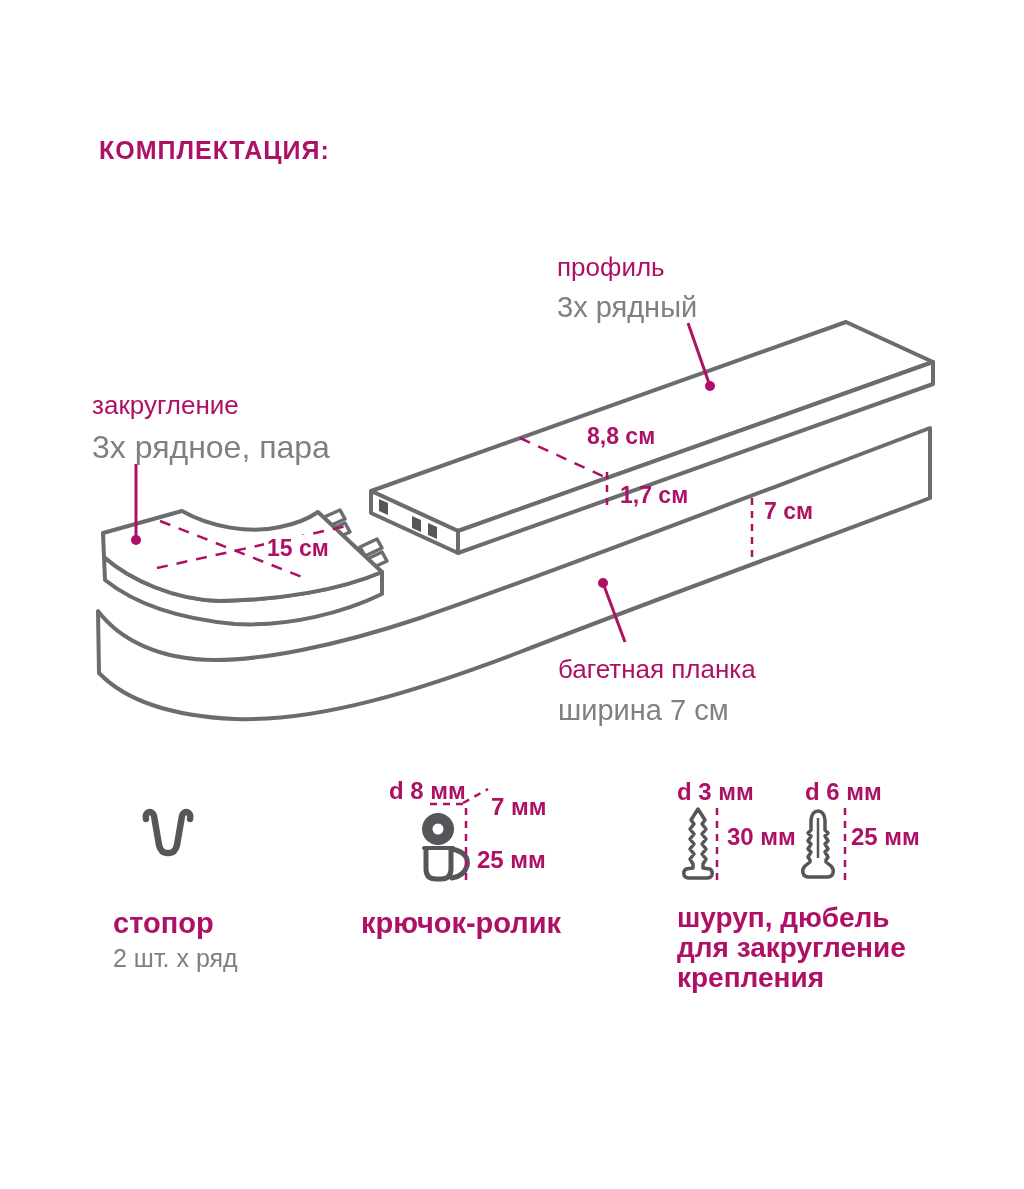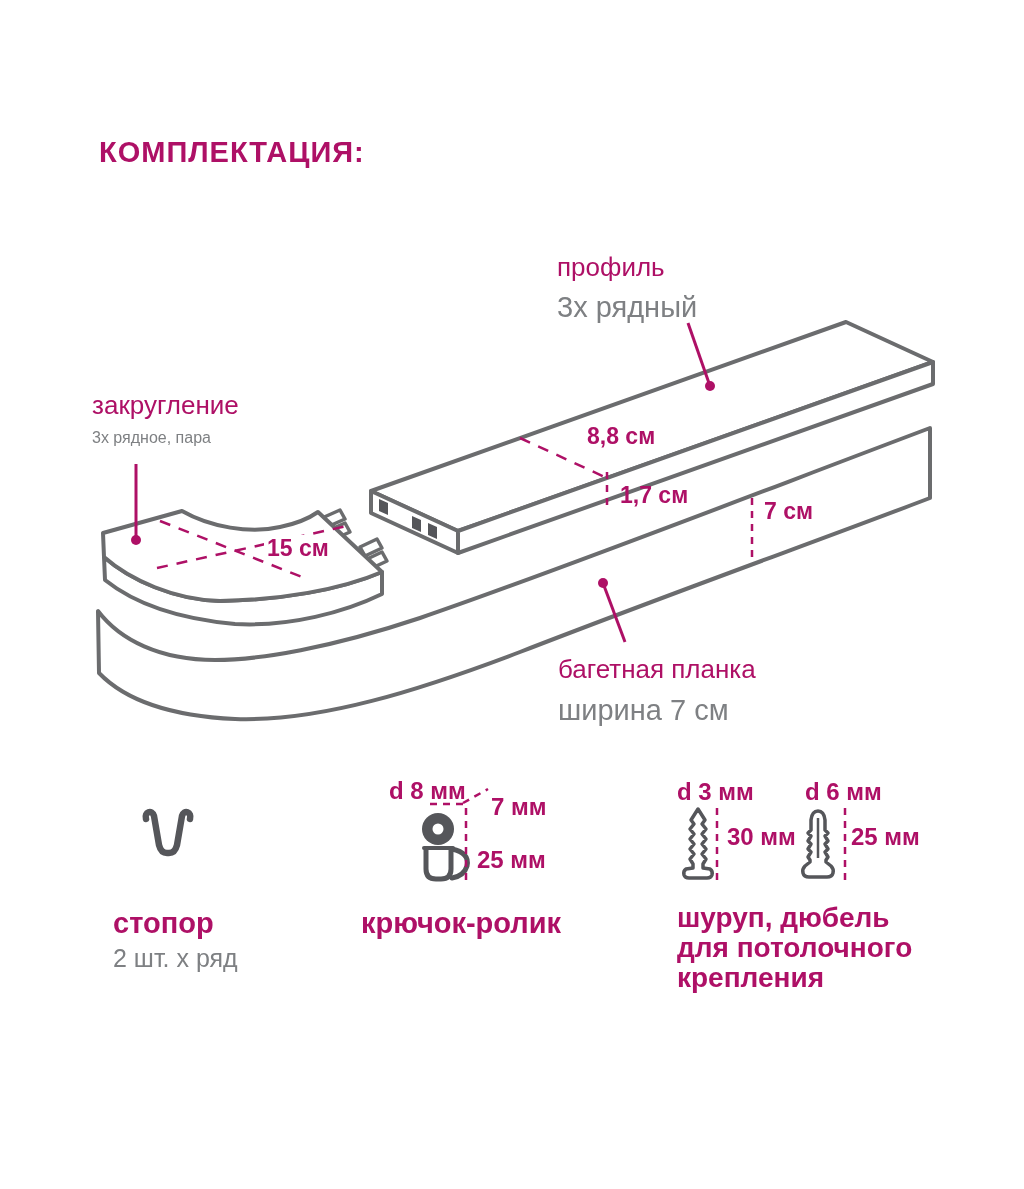--- a/index.html
+++ b/index.html
@@ -9,21 +9,21 @@
     --muted:#7E8083;
     --bg:#FFFFFF;
   }
   html,body{margin:0;padding:0;background:var(--bg);}
   .page{
     position:relative;width:1024px;height:1189px;background:var(--bg);
     font-family:"Liberation Sans","DejaVu Sans",sans-serif;overflow:hidden;
   }
   .page svg{position:absolute;left:0;top:0;width:1024px;height:1189px;}
   .lbl{position:absolute;white-space:nowrap;line-height:1.15;}
-  .title{color:var(--accent);font-size:29px;font-weight:700;letter-spacing:1px;text-align:right;}
+  .title{color:var(--accent);font-size:25px;font-weight:700;letter-spacing:1px;text-align:right;}
   .callout{color:var(--accent);font-size:26px;font-weight:500;}
   .note{color:var(--muted);font-size:29px;font-weight:400;}
   .dim{color:var(--accent);font-weight:700;font-size:23px;}
   .dim-sm{color:var(--accent);font-weight:700;font-size:24px;}
   .dim-bg{background:var(--bg);padding:0 3px;}
   .part-label{color:var(--accent);font-size:29px;font-weight:700;}
   .part-qty{color:var(--muted);font-size:25px;}
   .wrap{white-space:normal;width:252px;line-height:30px;}
   
   .shape{fill:#fff;stroke:var(--line);stroke-width:4;stroke-linejoin:round;}
@@ -117,21 +117,21 @@
       <path class="dash-sm" d="M845 808 L845 882"></path>
     </g>
   </svg>
 
   <div class="lbl title" style="left:99px;top:136px">КОМПЛЕКТАЦИЯ:</div>
 
   <div class="lbl callout" style="left:557px;top:253px">профиль</div>
   <div class="lbl note" style="left:557px;top:291px">3х рядный</div>
 
   <div class="lbl callout" style="left:92px;top:391px">закругление</div>
-  <div class="lbl note" style="left:92px;top:429px;font-size:16px">3х рядное, пара</div>
+  <div class="lbl note" style="left:92px;top:429px;font-size:32px">3х рядное, пара</div>
 
   <div class="lbl callout" style="left:558px;top:655px">багетная планка</div>
   <div class="lbl note" style="left:558px;top:694px">ширина 7 см</div>
 
   <div class="lbl dim dim-bg" style="left:584px;top:423px">8,8 см</div>
   <div class="lbl dim" style="left:620px;top:482px">1,7 см</div>
   <div class="lbl dim dim-bg" style="left:264px;top:535px">15 см</div>
   <div class="lbl dim" style="left:764px;top:498px">7 см</div>
 
   <div class="lbl dim-sm" style="left:389px;top:777px">d 8 мм</div>
@@ -140,15 +140,15 @@
   <div class="lbl dim-sm" style="left:677px;top:778px">d 3 мм</div>
   <div class="lbl dim-sm" style="left:727px;top:823px">30 мм</div>
   <div class="lbl dim-sm" style="left:805px;top:778px">d 6 мм</div>
   <div class="lbl dim-sm" style="left:851px;top:823px">25 мм</div>
 
   <div class="lbl part-label" style="left:113px;top:907px">стопор</div>
   <div class="lbl part-qty" style="left:113px;top:944px">2 шт. х ряд</div>
 
   <div class="lbl part-label" style="left:361px;top:907px">крючок-ролик</div>
 
-  <div class="lbl part-label wrap" style="left:677px;top:903px;font-size:28px">шуруп, дюбель для потолочного крепления</div>
+  <div class="lbl part-label wrap" style="left:677px;top:903px;font-size:28px">шуруп, дюбель для закругление крепления</div>
 
 </div>
 
 </body></html>

